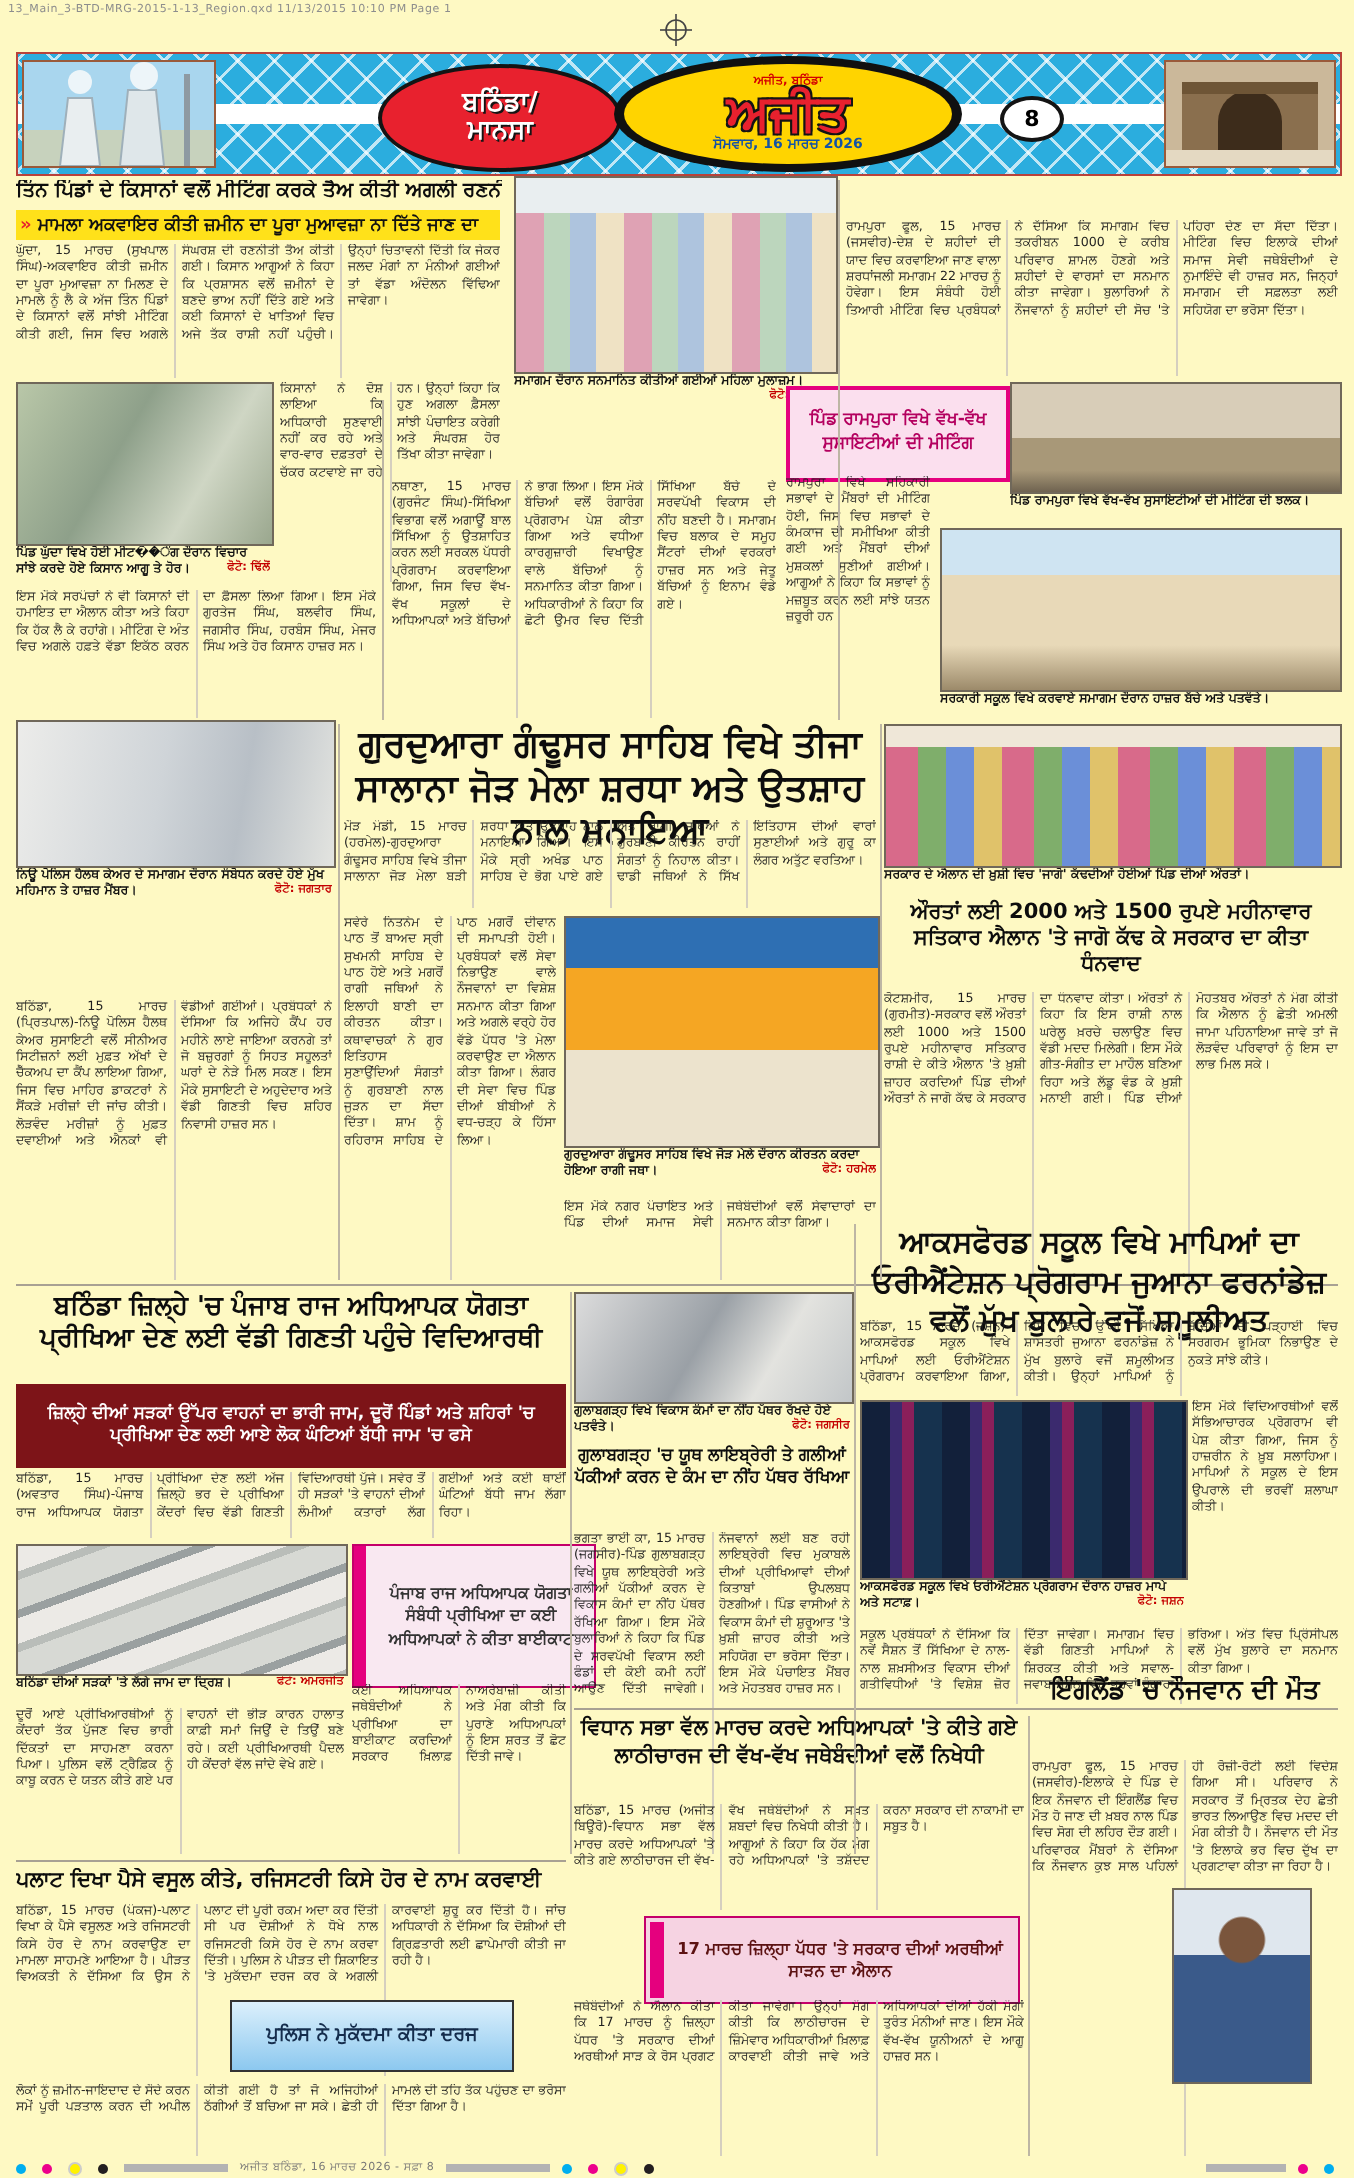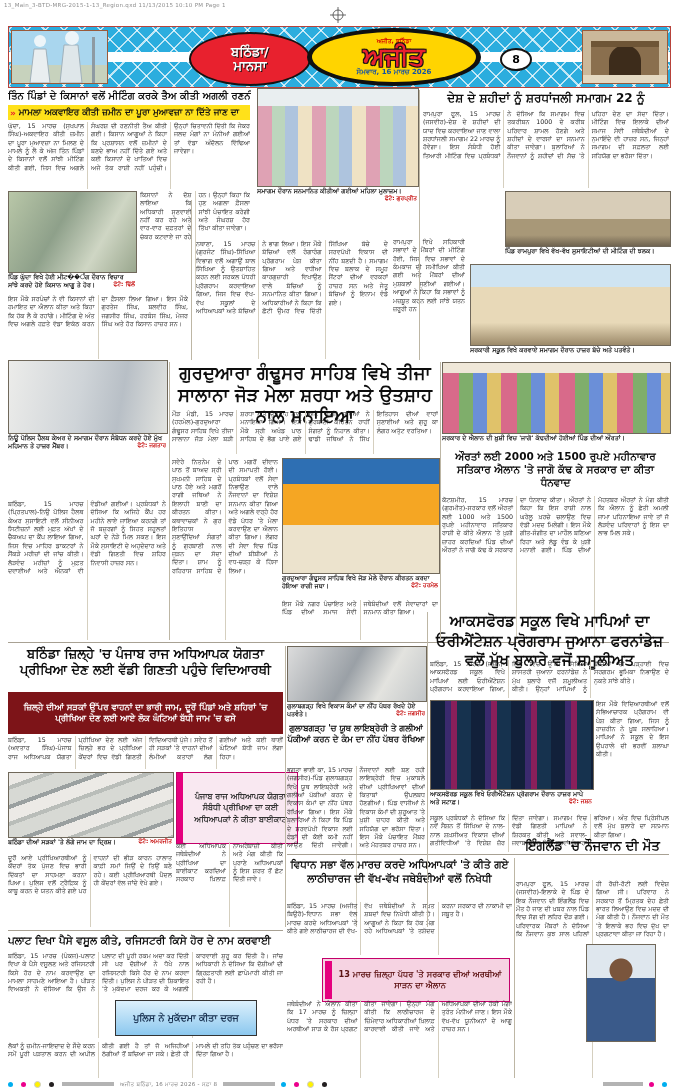--- a/index.html
+++ b/index.html
@@ -1,16 +1,16 @@
 <!DOCTYPE html>
 <html><head>
 <meta charset="utf-8">
 <style>
   html,body{margin:0;padding:0;background:#9a9a9a;font-family:"DejaVu Sans",sans-serif;}
-  .sheet{position:relative;width:677px;height:1089px;margin:0 auto;background:#ffffff;overflow:hidden;
+  .sheet{position:relative;width:677px;height:1089px;margin:0 auto;background:#fef9c3;overflow:hidden;
          box-shadow:0 0 6px rgba(0,0,0,.4);}
   .abs{position:absolute;}
   .slug{font-size:5.5px;color:#8d8d8d;letter-spacing:.3px;white-space:nowrap;}
   
   .mast{left:8px;top:26px;width:661px;height:60px;background:#2badde;border:1px solid #b8423a;
         background-image:
           repeating-linear-gradient(45deg,rgba(255,255,255,.7) 0 1.5px,transparent 1.5px 13px),
           repeating-linear-gradient(-45deg,rgba(255,255,255,.7) 0 1.5px,transparent 1.5px 13px);}
   .mast-stripe{left:0;top:25px;width:100%;height:10px;background:#fff;}
   .mast-ph{top:3px;height:52px;border:1px solid #9a5a3a;background:#cfe6f2;}
@@ -138,24 +138,24 @@
   <div class="abs ph f-women" style="left:257px;top:88px;width:160px;height:97px;"></div>
   <div class="abs cap" style="left:257px;top:187px;width:160px;height:15px;">
     <span>ਸਮਾਗਮ ਦੌਰਾਨ ਸਨਮਾਨਿਤ ਕੀਤੀਆਂ ਗਈਆਂ ਮਹਿਲਾ ਮੁਲਾਜ਼ਮ।</span>
     <span class="credit">ਫੋਟੋ: ਗੁਰਪ੍ਰੀਤ</span>
   </div>
 
   <div class="abs" style="left:196px;top:240px;width:192px;height:119px;">
       <div class="b c3">ਨਥਾਣਾ, 15 ਮਾਰਚ (ਗੁਰਜੰਟ ਸਿੰਘ)-ਸਿੱਖਿਆ ਵਿਭਾਗ ਵਲੋਂ ਅਗਾਊਂ ਬਾਲ ਸਿੱਖਿਆ ਨੂੰ ਉਤਸ਼ਾਹਿਤ ਕਰਨ ਲਈ ਸਰਕਲ ਪੱਧਰੀ ਪ੍ਰੋਗਰਾਮ ਕਰਵਾਇਆ ਗਿਆ, ਜਿਸ ਵਿਚ ਵੱਖ-ਵੱਖ ਸਕੂਲਾਂ ਦੇ ਅਧਿਆਪਕਾਂ ਅਤੇ ਬੱਚਿਆਂ ਨੇ ਭਾਗ ਲਿਆ। ਇਸ ਮੌਕੇ ਬੱਚਿਆਂ ਵਲੋਂ ਰੰਗਾਰੰਗ ਪ੍ਰੋਗਰਾਮ ਪੇਸ਼ ਕੀਤਾ ਗਿਆ ਅਤੇ ਵਧੀਆ ਕਾਰਗੁਜ਼ਾਰੀ ਵਿਖਾਉਣ ਵਾਲੇ ਬੱਚਿਆਂ ਨੂੰ ਸਨਮਾਨਿਤ ਕੀਤਾ ਗਿਆ। ਅਧਿਕਾਰੀਆਂ ਨੇ ਕਿਹਾ ਕਿ ਛੋਟੀ ਉਮਰ ਵਿਚ ਦਿੱਤੀ ਸਿੱਖਿਆ ਬੱਚੇ ਦੇ ਸਰਵਪੱਖੀ ਵਿਕਾਸ ਦੀ ਨੀਂਹ ਬਣਦੀ ਹੈ। ਸਮਾਗਮ ਵਿਚ ਬਲਾਕ ਦੇ ਸਮੂਹ ਸੈਂਟਰਾਂ ਦੀਆਂ ਵਰਕਰਾਂ ਹਾਜ਼ਰ ਸਨ ਅਤੇ ਜੇਤੂ ਬੱਚਿਆਂ ਨੂੰ ਇਨਾਮ ਵੰਡੇ ਗਏ।</div>
     </div>
 
-  <div class="abs hl nw ctr" style="left:423px;top:91px;width:246px;font-size:12px;">ਦੇਸ਼ ਦੇ ਸ਼ਹੀਦਾਂ ਨੂੰ ਸ਼ਰਧਾਂਜਲੀ ਸਮਾਗਮ 22 ਨੂੰ</div>
   <div class="abs" style="left:423px;top:110px;width:246px;height:78px;">
       <div class="b c3">ਰਾਮਪੁਰਾ ਫੂਲ, 15 ਮਾਰਚ (ਜਸਵੀਰ)-ਦੇਸ਼ ਦੇ ਸ਼ਹੀਦਾਂ ਦੀ ਯਾਦ ਵਿਚ ਕਰਵਾਇਆ ਜਾਣ ਵਾਲਾ ਸ਼ਰਧਾਂਜਲੀ ਸਮਾਗਮ 22 ਮਾਰਚ ਨੂੰ ਹੋਵੇਗਾ। ਇਸ ਸੰਬੰਧੀ ਹੋਈ ਤਿਆਰੀ ਮੀਟਿੰਗ ਵਿਚ ਪ੍ਰਬੰਧਕਾਂ ਨੇ ਦੱਸਿਆ ਕਿ ਸਮਾਗਮ ਵਿਚ ਤਕਰੀਬਨ 1000 ਦੇ ਕਰੀਬ ਪਰਿਵਾਰ ਸ਼ਾਮਲ ਹੋਣਗੇ ਅਤੇ ਸ਼ਹੀਦਾਂ ਦੇ ਵਾਰਸਾਂ ਦਾ ਸਨਮਾਨ ਕੀਤਾ ਜਾਵੇਗਾ। ਬੁਲਾਰਿਆਂ ਨੇ ਨੌਜਵਾਨਾਂ ਨੂੰ ਸ਼ਹੀਦਾਂ ਦੀ ਸੋਚ 'ਤੇ ਪਹਿਰਾ ਦੇਣ ਦਾ ਸੱਦਾ ਦਿੱਤਾ। ਮੀਟਿੰਗ ਵਿਚ ਇਲਾਕੇ ਦੀਆਂ ਸਮਾਜ ਸੇਵੀ ਜਥੇਬੰਦੀਆਂ ਦੇ ਨੁਮਾਇੰਦੇ ਵੀ ਹਾਜ਼ਰ ਸਨ, ਜਿਨ੍ਹਾਂ ਸਮਾਗਮ ਦੀ ਸਫ਼ਲਤਾ ਲਈ ਸਹਿਯੋਗ ਦਾ ਭਰੋਸਾ ਦਿੱਤਾ।</div>
     </div>
+  <div class="abs box-pink" style="left:393px;top:193px;width:104px;height:40px;">ਪਿੰਡ ਰਾਮਪੁਰਾ ਵਿਖੇ ਵੱਖ-ਵੱਖ ਸੁਸਾਇਟੀਆਂ ਦੀ ਮੀਟਿੰਗ</div>
   <div class="abs ph f-rampura" style="left:505px;top:191px;width:164px;height:54px;"></div>
   <div class="abs cap" style="left:505px;top:247px;width:164px;height:13px;">ਪਿੰਡ ਰਾਮਪੁਰਾ ਵਿਖੇ ਵੱਖ-ਵੱਖ ਸੁਸਾਇਟੀਆਂ ਦੀ ਮੀਟਿੰਗ ਦੀ ਝਲਕ।</div>
   <div class="abs" style="left:393px;top:238px;width:72px;height:121px;">
       <div class="b">ਰਾਮਪੁਰਾ ਵਿਖੇ ਸਹਿਕਾਰੀ ਸਭਾਵਾਂ ਦੇ ਮੈਂਬਰਾਂ ਦੀ ਮੀਟਿੰਗ ਹੋਈ, ਜਿਸ ਵਿਚ ਸਭਾਵਾਂ ਦੇ ਕੰਮਕਾਜ ਦੀ ਸਮੀਖਿਆ ਕੀਤੀ ਗਈ ਅਤੇ ਮੈਂਬਰਾਂ ਦੀਆਂ ਮੁਸ਼ਕਲਾਂ ਸੁਣੀਆਂ ਗਈਆਂ। ਆਗੂਆਂ ਨੇ ਕਿਹਾ ਕਿ ਸਭਾਵਾਂ ਨੂੰ ਮਜ਼ਬੂਤ ਕਰਨ ਲਈ ਸਾਂਝੇ ਯਤਨ ਜ਼ਰੂਰੀ ਹਨ।</div>
     </div>
   <div class="abs ph f-school" style="left:470px;top:264px;width:199px;height:80px;"></div>
   <div class="abs cap" style="left:470px;top:346px;width:199px;height:13px;">ਸਰਕਾਰੀ ਸਕੂਲ ਵਿਖੇ ਕਰਵਾਏ ਸਮਾਗਮ ਦੌਰਾਨ ਹਾਜ਼ਰ ਬੱਚੇ ਅਤੇ ਪਤਵੰਤੇ।</div>
 
   <div class="abs ph f-police" style="left:8px;top:360px;width:158px;height:72px;"></div>
   <div class="abs cap" style="left:8px;top:434px;width:158px;height:28px;">
@@ -234,21 +234,21 @@
   <div class="abs" style="left:430px;top:814px;width:239px;height:38px;">
       <div class="b c3">ਸਕੂਲ ਪ੍ਰਬੰਧਕਾਂ ਨੇ ਦੱਸਿਆ ਕਿ ਨਵੇਂ ਸੈਸ਼ਨ ਤੋਂ ਸਿੱਖਿਆ ਦੇ ਨਾਲ-ਨਾਲ ਸ਼ਖ਼ਸੀਅਤ ਵਿਕਾਸ ਦੀਆਂ ਗਤੀਵਿਧੀਆਂ 'ਤੇ ਵਿਸ਼ੇਸ਼ ਜ਼ੋਰ ਦਿੱਤਾ ਜਾਵੇਗਾ। ਸਮਾਗਮ ਵਿਚ ਵੱਡੀ ਗਿਣਤੀ ਮਾਪਿਆਂ ਨੇ ਸ਼ਿਰਕਤ ਕੀਤੀ ਅਤੇ ਸਵਾਲ-ਜਵਾਬ ਸੈਸ਼ਨ ਵਿਚ ਭਰਵਾਂ ਹੁੰਗਾਰਾ ਭਰਿਆ। ਅੰਤ ਵਿਚ ਪ੍ਰਿੰਸੀਪਲ ਵਲੋਂ ਮੁੱਖ ਬੁਲਾਰੇ ਦਾ ਸਨਮਾਨ ਕੀਤਾ ਗਿਆ।</div>
     </div>
 
   <div class="abs hrline" style="left:287px;top:854px;width:382px;"></div>
 
   <div class="abs hl ctr" style="left:287px;top:858px;width:225px;height:40px;font-size:10.5px;line-height:1.3;">ਵਿਧਾਨ ਸਭਾ ਵੱਲ ਮਾਰਚ ਕਰਦੇ ਅਧਿਆਪਕਾਂ 'ਤੇ ਕੀਤੇ ਗਏ ਲਾਠੀਚਾਰਜ ਦੀ ਵੱਖ-ਵੱਖ ਜਥੇਬੰਦੀਆਂ ਵਲੋਂ ਨਿਖੇਧੀ</div>
   <div class="abs" style="left:287px;top:902px;width:225px;height:53px;">
       <div class="b c3">ਬਠਿੰਡਾ, 15 ਮਾਰਚ (ਅਜੀਤ ਬਿਊਰੋ)-ਵਿਧਾਨ ਸਭਾ ਵੱਲ ਮਾਰਚ ਕਰਦੇ ਅਧਿਆਪਕਾਂ 'ਤੇ ਕੀਤੇ ਗਏ ਲਾਠੀਚਾਰਜ ਦੀ ਵੱਖ-ਵੱਖ ਜਥੇਬੰਦੀਆਂ ਨੇ ਸਖ਼ਤ ਸ਼ਬਦਾਂ ਵਿਚ ਨਿਖੇਧੀ ਕੀਤੀ ਹੈ। ਆਗੂਆਂ ਨੇ ਕਿਹਾ ਕਿ ਹੱਕ ਮੰਗ ਰਹੇ ਅਧਿਆਪਕਾਂ 'ਤੇ ਤਸ਼ੱਦਦ ਕਰਨਾ ਸਰਕਾਰ ਦੀ ਨਾਕਾਮੀ ਦਾ ਸਬੂਤ ਹੈ।</div>
     </div>
-  <div class="abs box-bar2" style="left:322px;top:958px;width:170px;height:36px;">13 ਮਾਰਚ ਜ਼ਿਲ੍ਹਾ ਪੱਧਰ 'ਤੇ ਸਰਕਾਰ ਦੀਆਂ ਅਰਥੀਆਂ ਸਾੜਨ ਦਾ ਐਲਾਨ</div>
+  <div class="abs box-bar2" style="left:322px;top:958px;width:170px;height:36px;">17 ਮਾਰਚ ਜ਼ਿਲ੍ਹਾ ਪੱਧਰ 'ਤੇ ਸਰਕਾਰ ਦੀਆਂ ਅਰਥੀਆਂ ਸਾੜਨ ਦਾ ਐਲਾਨ</div>
   <div class="abs" style="left:287px;top:1000px;width:225px;height:78px;">
       <div class="b c3">ਜਥੇਬੰਦੀਆਂ ਨੇ ਐਲਾਨ ਕੀਤਾ ਕਿ 17 ਮਾਰਚ ਨੂੰ ਜ਼ਿਲ੍ਹਾ ਪੱਧਰ 'ਤੇ ਸਰਕਾਰ ਦੀਆਂ ਅਰਥੀਆਂ ਸਾੜ ਕੇ ਰੋਸ ਪ੍ਰਗਟ ਕੀਤਾ ਜਾਵੇਗਾ। ਉਨ੍ਹਾਂ ਮੰਗ ਕੀਤੀ ਕਿ ਲਾਠੀਚਾਰਜ ਦੇ ਜ਼ਿੰਮੇਵਾਰ ਅਧਿਕਾਰੀਆਂ ਖ਼ਿਲਾਫ਼ ਕਾਰਵਾਈ ਕੀਤੀ ਜਾਵੇ ਅਤੇ ਅਧਿਆਪਕਾਂ ਦੀਆਂ ਹੱਕੀ ਮੰਗਾਂ ਤੁਰੰਤ ਮੰਨੀਆਂ ਜਾਣ। ਇਸ ਮੌਕੇ ਵੱਖ-ਵੱਖ ਯੂਨੀਅਨਾਂ ਦੇ ਆਗੂ ਹਾਜ਼ਰ ਸਨ।</div>
     </div>
 
   <div class="abs hl ctr nw" style="left:516px;top:838px;width:153px;font-size:13px;">ਇੰਗਲੈਂਡ 'ਚ ਨੌਜਵਾਨ ਦੀ ਮੌਤ</div>
   <div class="abs" style="left:516px;top:880px;width:153px;height:198px;">
       <div class="b c2">ਰਾਮਪੁਰਾ ਫੂਲ, 15 ਮਾਰਚ (ਜਸਵੀਰ)-ਇਲਾਕੇ ਦੇ ਪਿੰਡ ਦੇ ਇਕ ਨੌਜਵਾਨ ਦੀ ਇੰਗਲੈਂਡ ਵਿਚ ਮੌਤ ਹੋ ਜਾਣ ਦੀ ਖ਼ਬਰ ਨਾਲ ਪਿੰਡ ਵਿਚ ਸੋਗ ਦੀ ਲਹਿਰ ਦੌੜ ਗਈ। ਪਰਿਵਾਰਕ ਮੈਂਬਰਾਂ ਨੇ ਦੱਸਿਆ ਕਿ ਨੌਜਵਾਨ ਕੁਝ ਸਾਲ ਪਹਿਲਾਂ ਹੀ ਰੋਜ਼ੀ-ਰੋਟੀ ਲਈ ਵਿਦੇਸ਼ ਗਿਆ ਸੀ। ਪਰਿਵਾਰ ਨੇ ਸਰਕਾਰ ਤੋਂ ਮ੍ਰਿਤਕ ਦੇਹ ਛੇਤੀ ਭਾਰਤ ਲਿਆਉਣ ਵਿਚ ਮਦਦ ਦੀ ਮੰਗ ਕੀਤੀ ਹੈ। ਨੌਜਵਾਨ ਦੀ ਮੌਤ 'ਤੇ ਇਲਾਕੇ ਭਰ ਵਿਚ ਦੁੱਖ ਦਾ ਪ੍ਰਗਟਾਵਾ ਕੀਤਾ ਜਾ ਰਿਹਾ ਹੈ।</div>
     </div>
   <div class="abs ph f-portrait" style="left:586px;top:944px;width:68px;height:96px;"></div>
 

